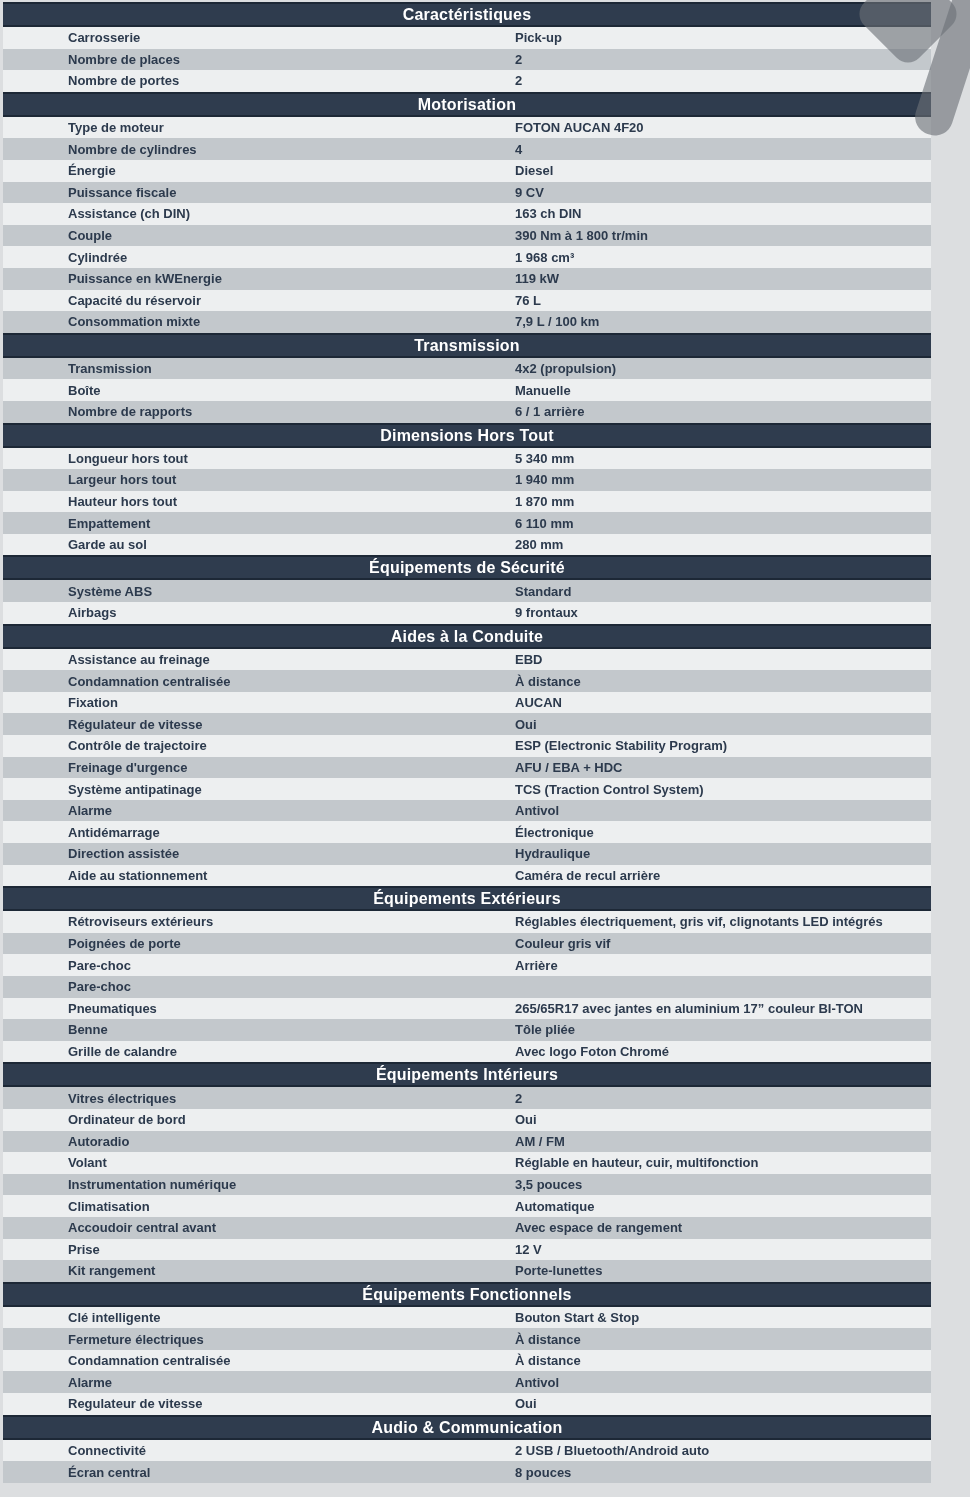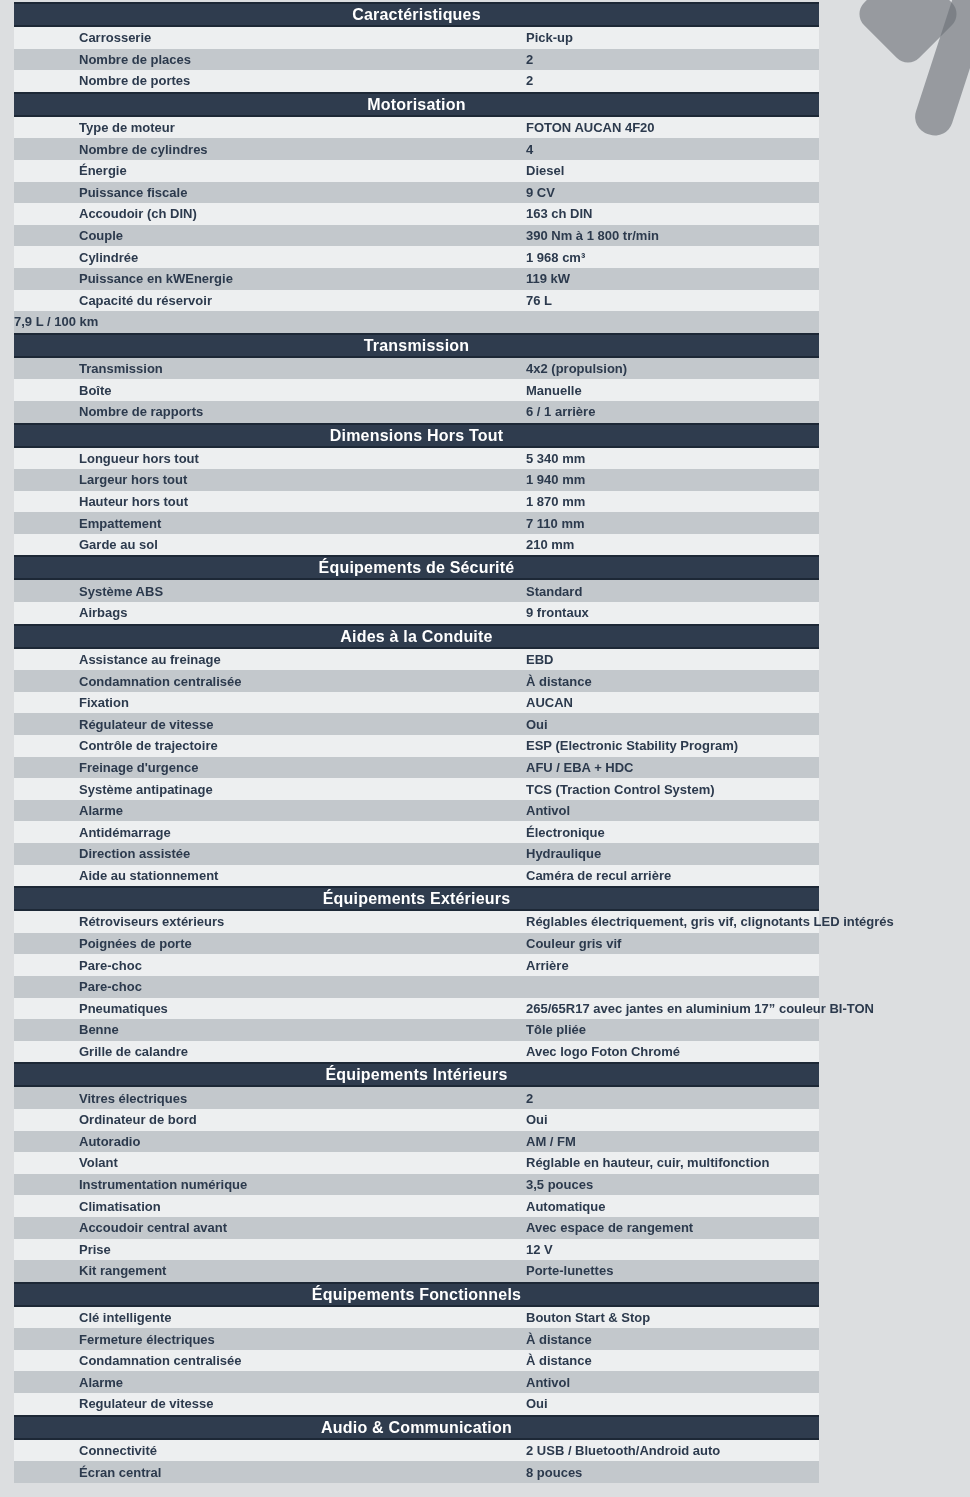--- a/index.html
+++ b/index.html
@@ -9,23 +9,23 @@
   body {
     width: 970px;
     height: 1497px;
     background: #dcdee0;
     overflow: hidden;
     position: relative;
     font-family: "Liberation Sans", sans-serif;
   }
   #spec-table {
     position: absolute;
-    left: 14px;
+    left: 3px;
     top: 2px;
-    width: 805px;
+    width: 928px;
   }
   .sec-header {
     box-sizing: border-box;
     height: 25px;
     line-height: 21px;
     background: #2f3c4e;
     border-top: 2px solid #1d2836;
     border-bottom: 2px solid #1d2836;
     color: #ffffff;
     font-weight: bold;
@@ -113,40 +113,41 @@
     </div>
     <div class="row light">
       <div class="cell label">Énergie</div>
       <div class="cell value">Diesel</div>
     </div>
     <div class="row gray">
       <div class="cell label">Puissance fiscale</div>
       <div class="cell value">9 CV</div>
     </div>
     <div class="row light">
-      <div class="cell label">Accoudoir (ch DIN)</div>
+      <div class="cell label">Assistance (ch DIN)</div>
       <div class="cell value">163 ch DIN</div>
     </div>
     <div class="row gray">
       <div class="cell label">Couple</div>
       <div class="cell value">390 Nm à 1 800 tr/min</div>
     </div>
     <div class="row light">
       <div class="cell label">Cylindrée</div>
       <div class="cell value">1 968 cm³</div>
     </div>
     <div class="row gray">
       <div class="cell label">Puissance en kWEnergie</div>
       <div class="cell value">119 kW</div>
     </div>
     <div class="row light">
       <div class="cell label">Capacité du réservoir</div>
       <div class="cell value">76 L</div>
     </div>
     <div class="row gray">
+      <div class="cell label">Consommation mixte</div>
       <div class="cell value">7,9 L / 100 km</div>
     </div>
     <div class="sec-header"><span>Transmission</span></div>
     <div class="row gray">
       <div class="cell label">Transmission</div>
       <div class="cell value">4x2 (propulsion)</div>
     </div>
     <div class="row light">
       <div class="cell label">Boîte</div>
       <div class="cell value">Manuelle</div>
@@ -163,25 +164,25 @@
     <div class="row gray">
       <div class="cell label">Largeur hors tout</div>
       <div class="cell value">1 940 mm</div>
     </div>
     <div class="row light">
       <div class="cell label">Hauteur hors tout</div>
       <div class="cell value">1 870 mm</div>
     </div>
     <div class="row gray">
       <div class="cell label">Empattement</div>
-      <div class="cell value">7 110 mm</div>
+      <div class="cell value">6 110 mm</div>
     </div>
     <div class="row light">
       <div class="cell label">Garde au sol</div>
-      <div class="cell value">210 mm</div>
+      <div class="cell value">280 mm</div>
     </div>
     <div class="sec-header"><span>Équipements de Sécurité</span></div>
     <div class="row gray">
       <div class="cell label">Système ABS</div>
       <div class="cell value">Standard</div>
     </div>
     <div class="row light">
       <div class="cell label">Airbags</div>
       <div class="cell value">9 frontaux</div>
     </div>

